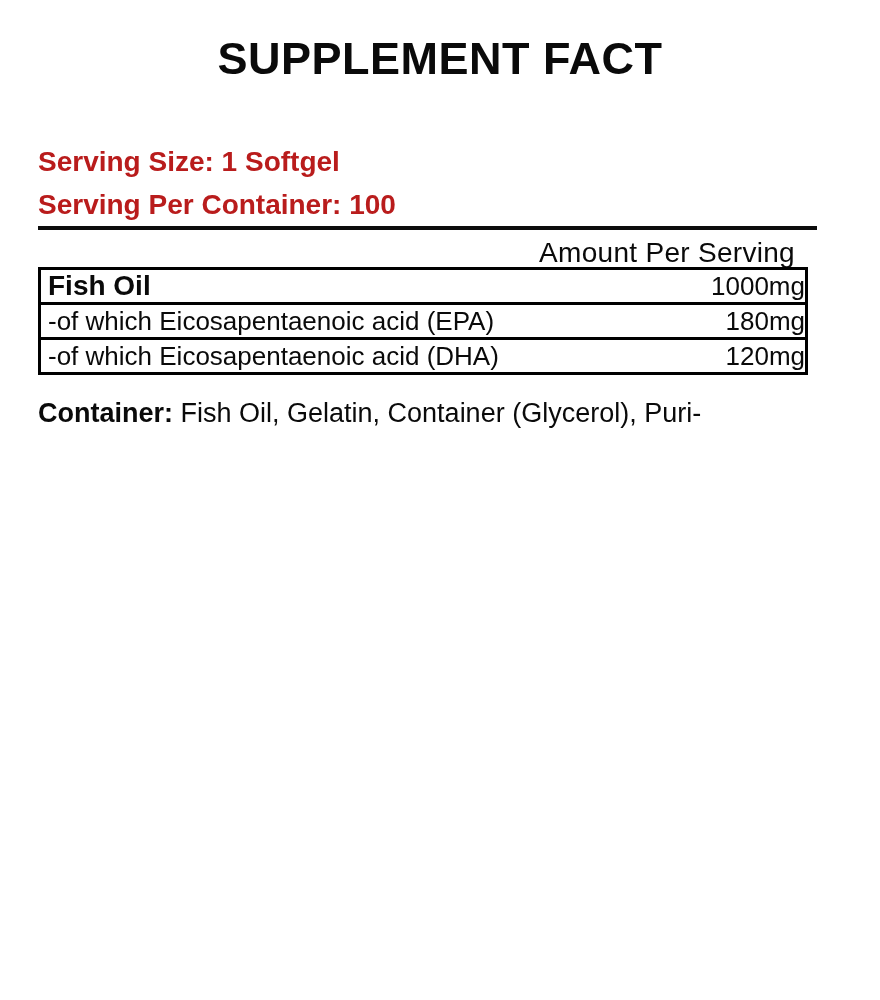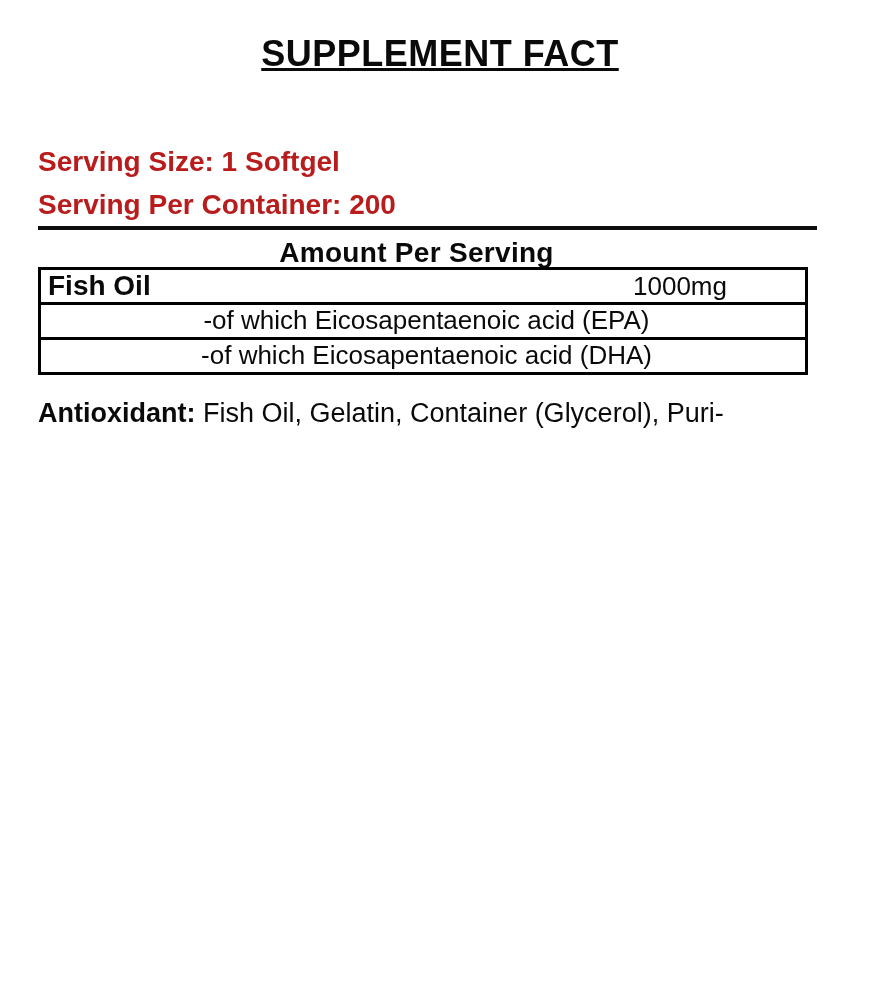--- a/index.html
+++ b/index.html
@@ -16,26 +16,25 @@
     font-family: "Liberation Sans", "DejaVu Sans", sans-serif;
     overflow: hidden;
   }
   .title {
     position: absolute;
     top: 36px;
     left: 0;
     width: 100%;
     margin: 0;
     text-align: center;
-    font-size: 36px;
+    font-size: 45px;
     font-weight: 800;
     letter-spacing: 0.5px;
     line-height: 1;
     color: #0a0a0a;
-    text-decoration: underline;
   }
   .serving-line {
     position: absolute;
     left: 38px;
     font-size: 28px;
     font-weight: 700;
     line-height: 1.1;
     color: #b91c1c;
     white-space: nowrap;
   }
@@ -47,23 +46,23 @@
     top: 226px;
     width: 779px;
     height: 4px;
     background: #0d0d0d;
   }
   .amount-header {
     position: absolute;
     left: 38px;
     top: 238px;
     width: 757px;
-    text-align: center;
+    text-align: right;
     font-size: 28px;
-    font-weight: 700;
+    font-weight: 400;
     letter-spacing: 0.3px;
     line-height: 1.05;
     color: #0a0a0a;
     white-space: nowrap;
   }
   .facts-table {
     position: absolute;
     left: 38px;
     top: 267px;
     width: 770px;
@@ -75,36 +74,34 @@
     display: flex;
     justify-content: space-between;
     align-items: center;
     height: 32px;
     padding-left: 7px;
     box-sizing: content-box;
     gap: 24px;
   }
   .facts-row + .facts-row {
     border-top: 3px solid #000000;
-    flex-direction: column;
   }
   .nutrient {
     font-size: 26px;
     font-weight: 400;
     white-space: nowrap;
     color: #0a0a0a;
   }
   .facts-row.main .nutrient {
     font-size: 28px;
     font-weight: 700;
   }
   .amount {
     font-size: 26px;
     font-weight: 400;
-    padding-right: 78px;
     white-space: nowrap;
     color: #0a0a0a;
   }
   .ingredients {
     position: absolute;
     left: 38px;
     top: 398px;
     width: 760px;
     margin: 0;
     font-size: 27px;
@@ -118,34 +115,36 @@
 </style>
 </head>
 <body>
 
 <div class="label">
 
   <h1 class="title">SUPPLEMENT FACT</h1>
 
   <div class="serving-line serving-size">Serving Size: 1 Softgel</div>
 
-  <div class="serving-line serving-container">Serving Per Container: 200</div>
+  <div class="serving-line serving-container">Serving Per Container: 100</div>
 
   <div class="rule"></div>
 
   <div class="amount-header">Amount Per Serving</div>
 
   <div class="facts-table">
     <div class="facts-row main">
       <span class="nutrient">Fish Oil</span>
       <span class="amount">1000mg</span>
     </div>
     <div class="facts-row">
       <span class="nutrient">-of which Eicosapentaenoic acid (EPA)</span>
+      <span class="amount">180mg</span>
     </div>
     <div class="facts-row">
       <span class="nutrient">-of which Eicosapentaenoic acid (DHA)</span>
+      <span class="amount">120mg</span>
     </div>
   </div>
 
-  <p class="ingredients"><span class="ing-label">Antioxidant:</span> <span>Fish Oil, Gelatin, Container (Glycerol), Puri-</span><br></p>
+  <p class="ingredients"><span class="ing-label">Container:</span> <span>Fish Oil, Gelatin, Container (Glycerol), Puri-</span><br></p>
 
 </div>
 
 </body></html>

